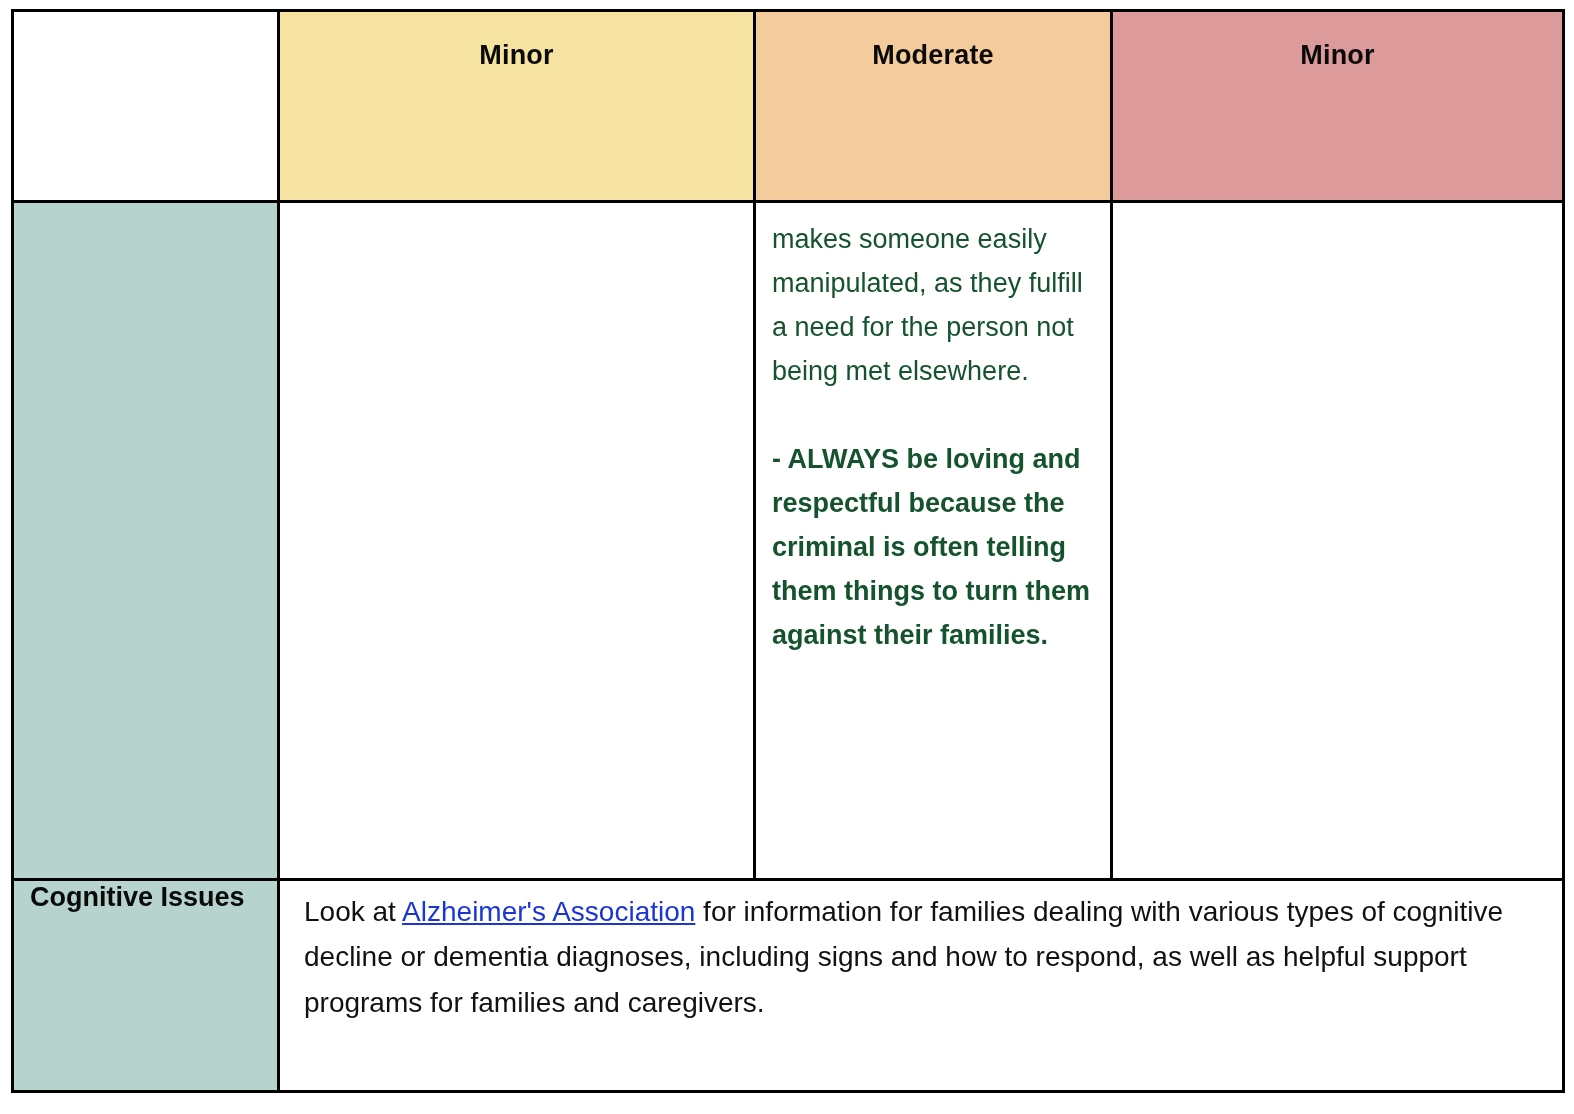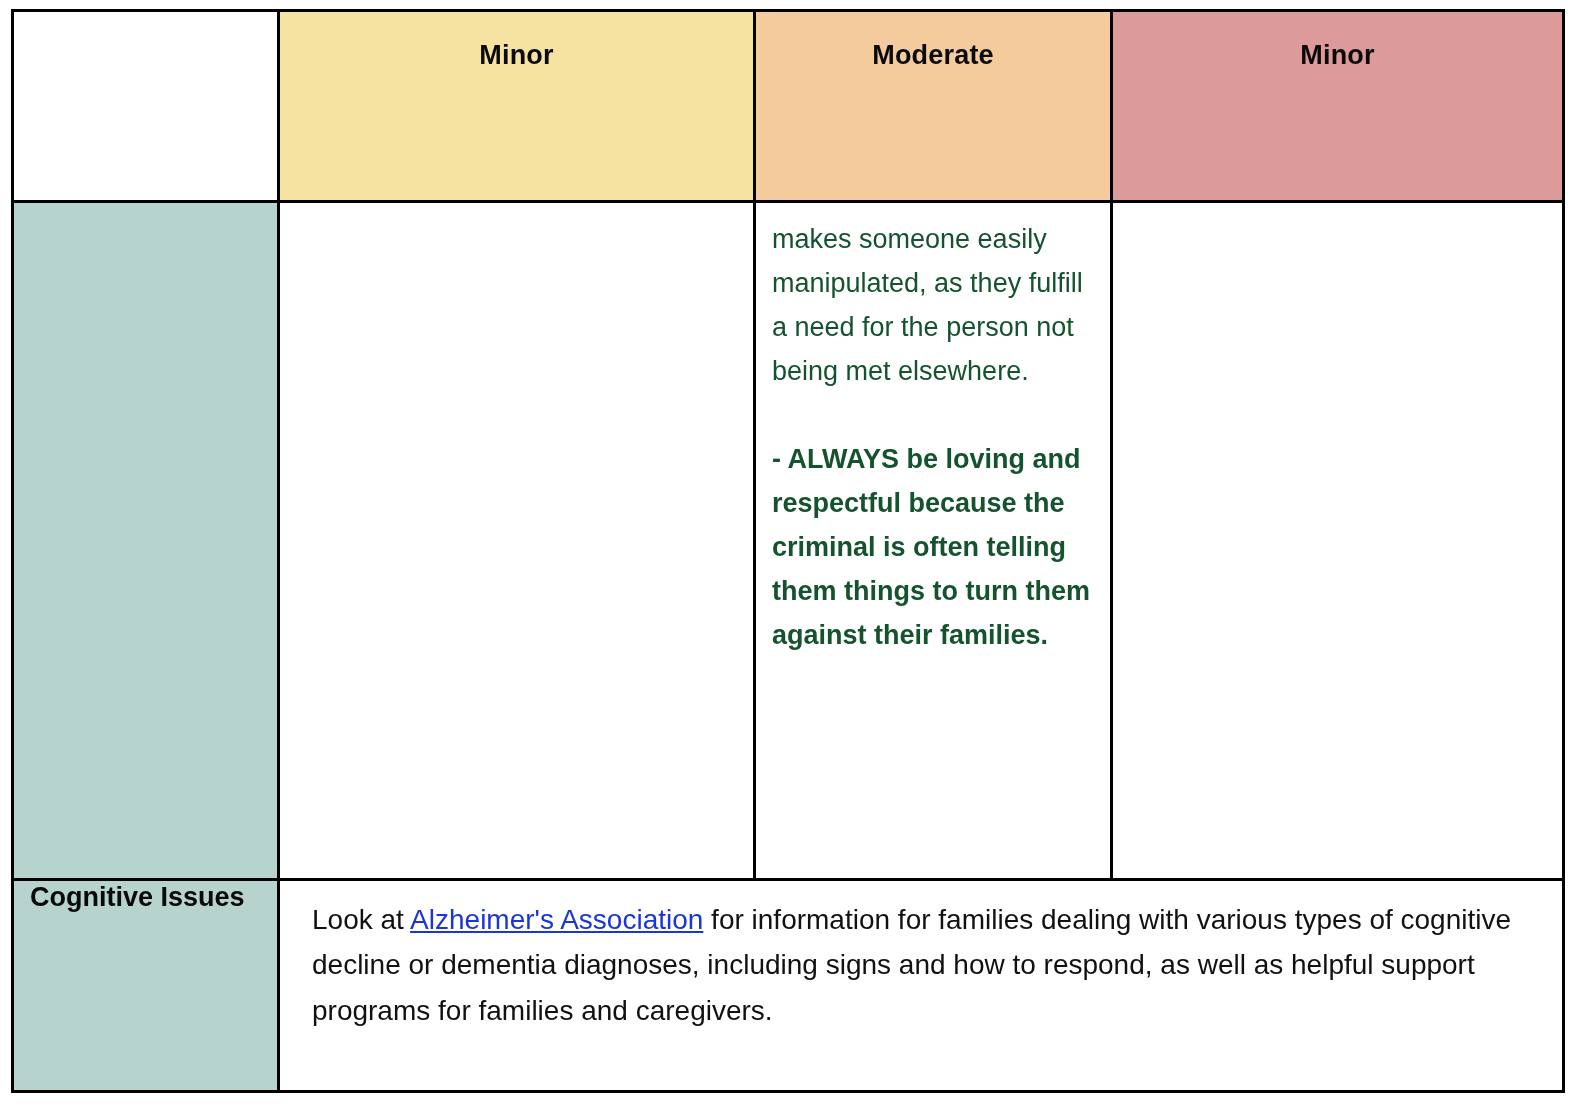--- a/index.html
+++ b/index.html
@@ -111,21 +111,21 @@
 
   td.note-body {
     background: #ffffff;
     vertical-align: middle;
   }
   .note-text {
     font-size: 28px;
     line-height: 1.62;
     color: #111111;
     padding: 0 18px 0 16px;
-    margin: 16px;
+    margin: 8px;
   }
   .note-text a,
   .note-text .linkish {
     color: #1a36d8;
     text-decoration: underline;
     cursor: pointer;
   }
 </style>
 </head>
 <body>

